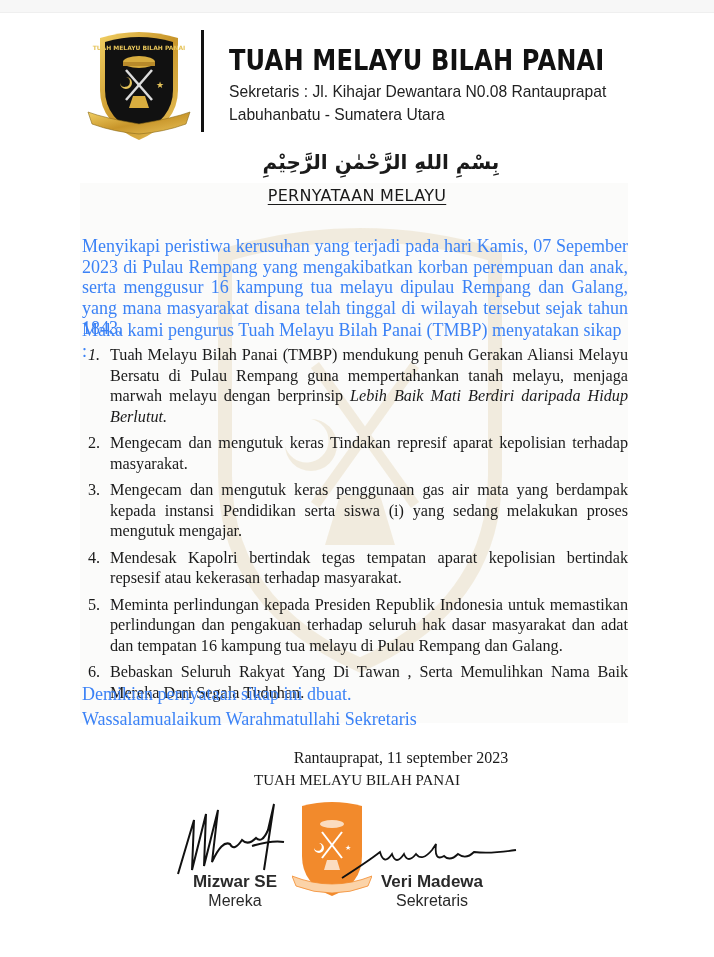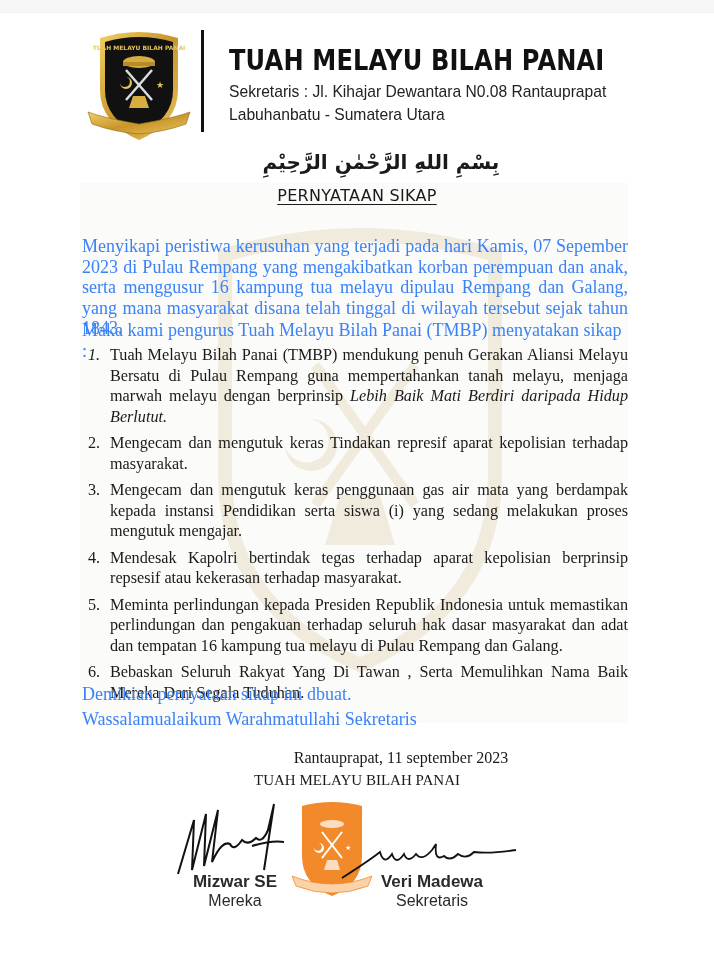--- a/index.html
+++ b/index.html
@@ -72,41 +72,41 @@
 <div class="band"></div>
 <svg class="watermark" viewBox="0 0 330 470">
   <path d="M30 40 Q165 0 300 40 L300 260 Q300 390 165 450 Q30 390 30 260 Z" fill="none" stroke="#b68a2a" stroke-width="14"></path>
   <line x1="120" y1="150" x2="220" y2="290" stroke="#b68a2a" stroke-width="10"></line>
   <line x1="220" y1="150" x2="120" y2="290" stroke="#b68a2a" stroke-width="10"></line>
   <path d="M90 230 a26 26 0 1 0 26 -26 a22 22 0 1 1 -26 26" fill="#b68a2a"></path>
   <path d="M130 330 L200 330 L185 280 L145 280 Z" fill="#b68a2a"></path>
 </svg>
 
 <div class="bismillah">بِسْمِ اللهِ الرَّحْمٰنِ الرَّحِيْمِ</div>
-<div class="doc-title"><span>PERNYATAAN SIKAP</span></div>
+<div class="doc-title"><span>PERNYATAAN MELAYU</span></div>
 
 <div class="text para">Menyikapi peristiwa kerusuhan yang terjadi pada hari Kamis, 07 Sepember 2023 di Pulau Rempang yang mengakibatkan korban perempuan dan anak, serta menggusur 16 kampung tua melayu dipulau Rempang dan Galang, yang mana masyarakat disana telah tinggal di wilayah tersebut sejak tahun 1843.</div>
 <div class="text para2">Maka kami pengurus Tuah Melayu Bilah Panai (TMBP) menyatakan sikap :</div>
 
 <ol class="points">
   <li>
     <span class="num it">1.</span>
     <span>Tuah Melayu Bilah Panai (TMBP) mendukung penuh Gerakan Aliansi Melayu Bersatu di Pulau Rempang guna mempertahankan tanah melayu, menjaga marwah melayu dengan berprinsip </span><em>Lebih Baik Mati Berdiri daripada Hidup Berlutut.</em>
   </li>
   <li>
     <span class="num">2.</span>
     <span>Mengecam dan mengutuk keras Tindakan represif aparat kepolisian terhadap masyarakat.</span>
   </li>
   <li>
     <span class="num">3.</span>
     <span>Mengecam dan mengutuk keras penggunaan gas air mata yang berdampak kepada instansi Pendidikan serta siswa (i) yang sedang melakukan proses mengutuk mengajar.</span>
   </li>
   <li>
     <span class="num">4.</span>
-    <span>Mendesak Kapolri bertindak tegas terhadap aparat kepolisian berprinsip repsesif atau kekerasan terhadap masyarakat.</span>
+    <span>Mendesak Kapolri bertindak tegas tempatan aparat kepolisian bertindak repsesif atau kekerasan terhadap masyarakat.</span>
   </li>
   <li>
     <span class="num">5.</span>
     <span>Meminta perlindungan kepada Presiden Republik Indonesia untuk memastikan perlindungan dan pengakuan terhadap seluruh hak dasar masyarakat dan adat dan tempatan 16 kampung tua melayu di Pulau Rempang dan Galang.</span>
   </li>
   <li>
     <span class="num">6.</span>
     <span>Bebaskan Seluruh Rakyat Yang Di Tawan , Serta Memulihkan Nama Baik Mereka Dari Segala Tuduhan.</span>
   </li>
 </ol>

